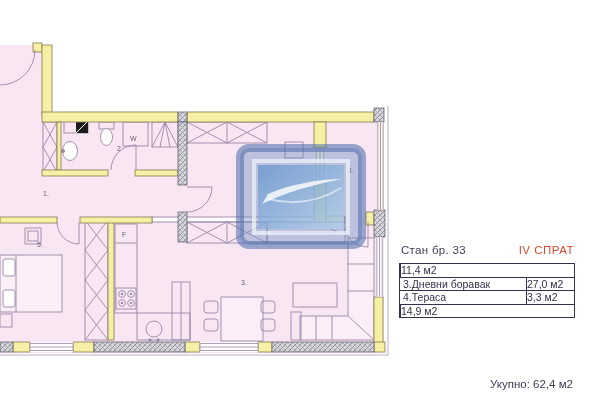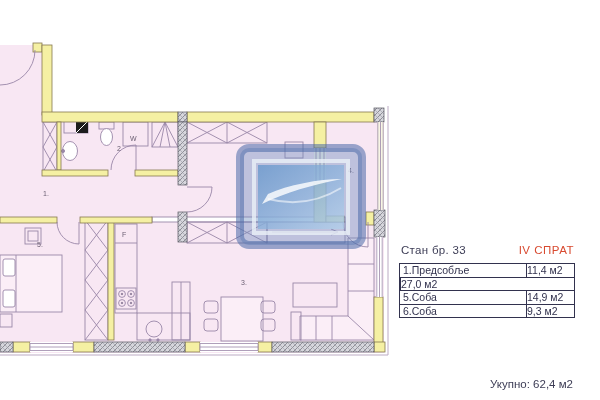--- a/index.html
+++ b/index.html
@@ -209,31 +209,30 @@
     </g>
   </svg>
 
   <div class="info-head">
     <span class="info-title">Стан бр. 33</span>
     <span class="info-floor">IV СПРАТ</span>
   </div>
 
   <div class="area-table">
     <div class="area-row">
-      <span class="area-label">1.Предсобље</span>
       <span class="area-value">11,4 м2</span>
     </div>
     <div class="area-row">
+      <span class="area-label">3.Дневни боравак</span>
       <span class="area-value">27,0 м2</span>
     </div>
     <div class="area-row">
-      <span class="area-label">5.Соба</span>
+      <span class="area-label">4.Тераса</span>
+      <span class="area-value">3,3 м2</span>
+    </div>
+    <div class="area-row">
       <span class="area-value">14,9 м2</span>
     </div>
-    <div class="area-row">
-      <span class="area-label">6.Соба</span>
-      <span class="area-value">9,3 м2</span>
-    </div>
   </div>
 
   <div class="area-total">Укупно: 62,4 м2</div>
 
 </div>
 
 </body></html>

